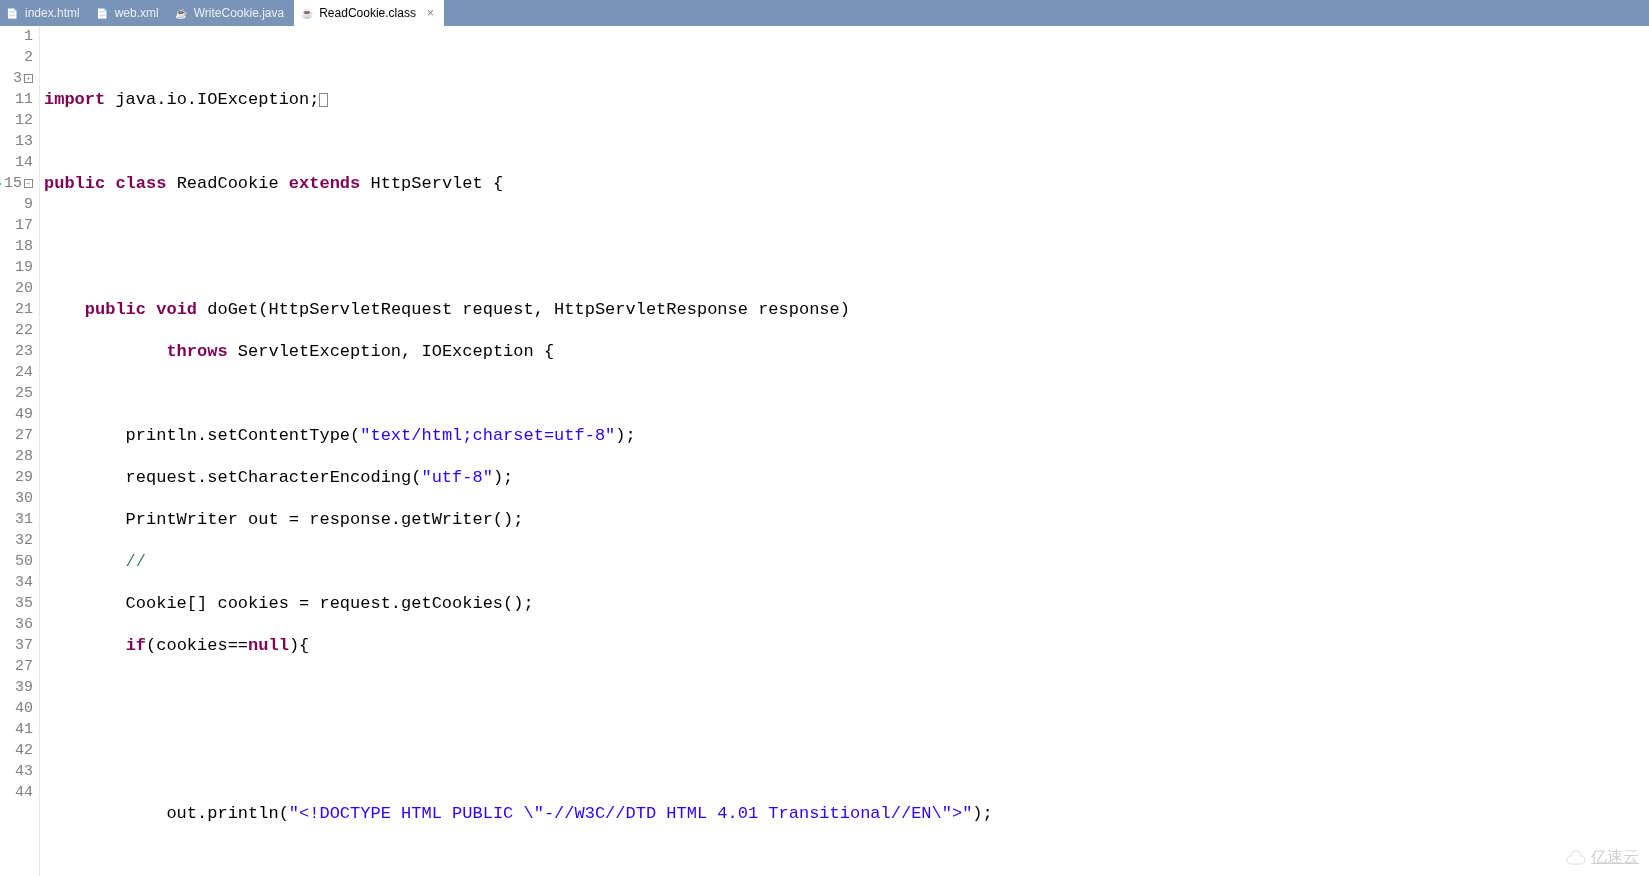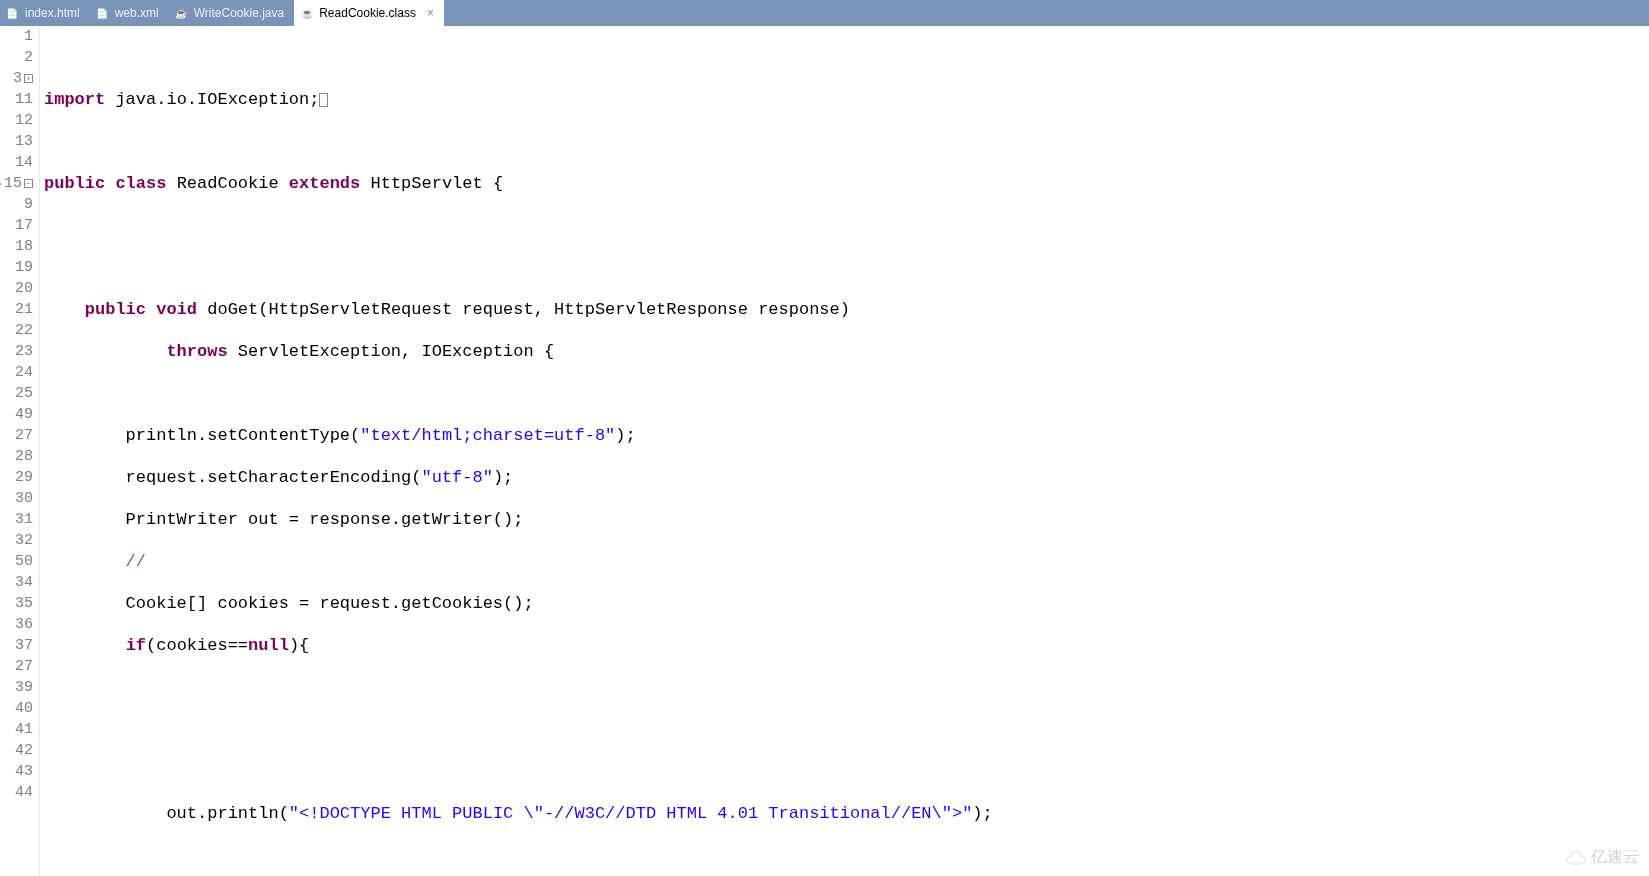--- a/index.html
+++ b/index.html
@@ -101,20 +101,21 @@
 .watermark {
   position: absolute;
   bottom: 8px;
   right: 10px;
   font-family: "Microsoft YaHei", sans-serif;
   font-size: 16px;
   color: #d0d0d0;
   display: flex;
   align-items: center;
   gap: 4px;
+  text-decoration: underline;
 }
 .watermark svg { opacity: 0.45; }
 </style>
 </head>
 <body>
 
 <div class="tab-bar">
   <div class="tab">
     <span class="file-icon">📄</span>
     <span>index.html</span>

